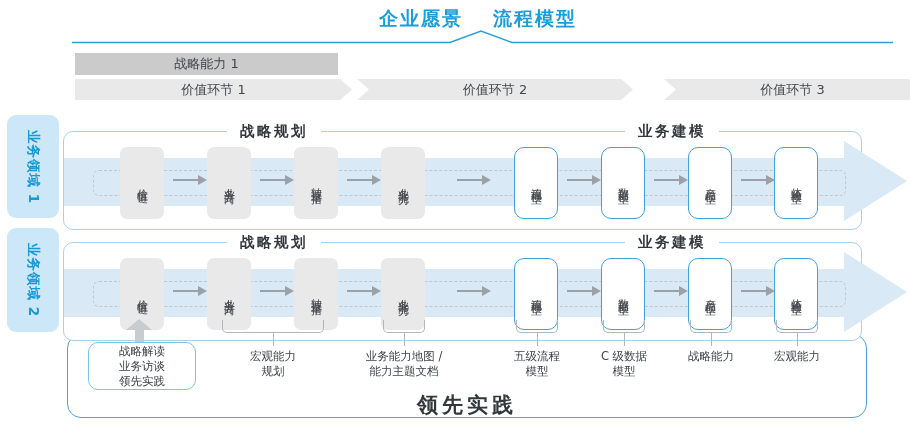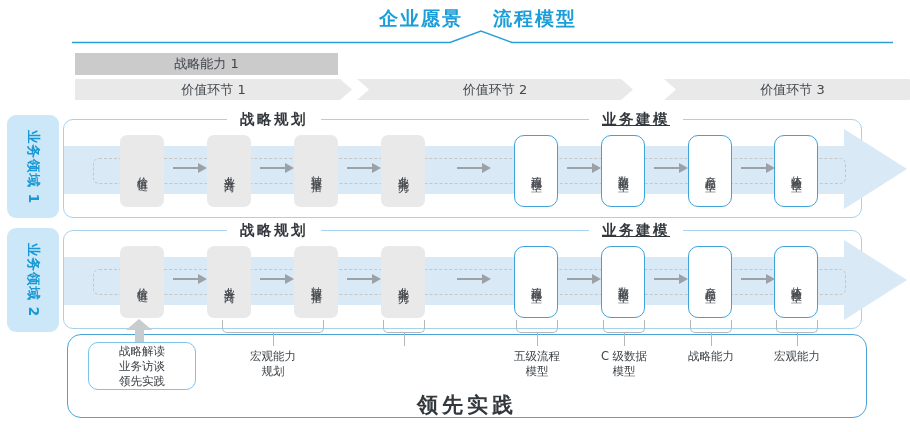--- a/index.html
+++ b/index.html
@@ -23,29 +23,29 @@
   .chev.mid   { clip-path:polygon(0 0, calc(100% - 12px) 0, 100% 50%, calc(100% - 12px) 100%, 0 100%, 12px 50%); }
 
   
   .domain-tab { left:7px; width:52px; background:#cce8f8; border-radius:9px;
     display:flex; align-items:center; justify-content:center; }
   .domain-tab span { transform:rotate(90deg); white-space:nowrap; color:#1899d6;
     font-weight:bold; font-size:13.5px; letter-spacing:1px; }
 
   
   .brow { left:63px; width:799px; height:99px; border:1.5px solid #a6d2ec; border-radius:10px;
-    background:#fff; box-sizing:border-box; }
+    background:#fff; box-sizing:border-box;margin-top:12px; }
   .band { left:0; top:26px; width:781px; height:48px; background:#d9e9f6; }
   .band-head { left:780px; top:9px; width:0; height:0;
     border-left:63px solid #d9e9f6; border-top:40px solid transparent; border-bottom:40px solid transparent; }
   .dashed-band { left:29px; top:38px; width:753px; height:26px; border:1px dashed #c6c6c6;
     border-radius:6px; box-sizing:border-box; }
   .row-hdr { top:-11px; transform:translateX(-50%); background:#fff; padding:0 13px;
     font-weight:bold; font-size:14.5px; letter-spacing:2.5px; color:#33383d; line-height:20px; white-space:nowrap; }
-  .hdr-plan { left:210px; } .hdr-model { left:572px;text-decoration:underline; }
+  .hdr-plan { left:210px; } .hdr-model { left:608px; }
   .bx { top:15px; width:44px; height:72px; border-radius:7px; display:flex; align-items:center;
     justify-content:center; box-sizing:border-box; }
   .bx span { writing-mode:vertical-rl; text-orientation:upright; font-size:11px; letter-spacing:2px;
     color:#45494e; line-height:1.2; }
   .bx.g { background:#e9e9e9; }
   .bx.b { background:#fff; border:1.5px solid #3fa3da; border-radius:10px; }
   .fa { top:47px; width:26px; height:2px; background:#9ba1a6; }
   .fa::after { content:""; position:absolute; right:-8px; top:-4px;
     border-left:9px solid #9ba1a6; border-top:5px solid transparent; border-bottom:5px solid transparent; }
 
@@ -190,20 +190,22 @@
   <div class="abs bracket" style="left:690px;width:42px"></div>
   <div class="abs stem" style="left:711px"></div>
   <div class="abs bracket" style="left:776px;width:42px"></div>
   <div class="abs stem" style="left:797px"></div>
 
   <div class="abs practice-box">战略解读
 业务访谈
 领先实践</div>
   <div class="abs anno" style="left:273px">宏观能力
 规划</div>
+  <div class="abs anno" style="left:404px">业务能力地图 /
+能力主题文档</div>
   <div class="abs anno" style="left:537px">五级流程
 模型</div>
   <div class="abs anno" style="left:624px">C 级数据
 模型</div>
   <div class="abs anno" style="left:711px">战略能力</div>
   <div class="abs anno" style="left:797px">宏观能力</div>
 
   <div class="abs tool-label">领先实践</div>
 
 </div>

